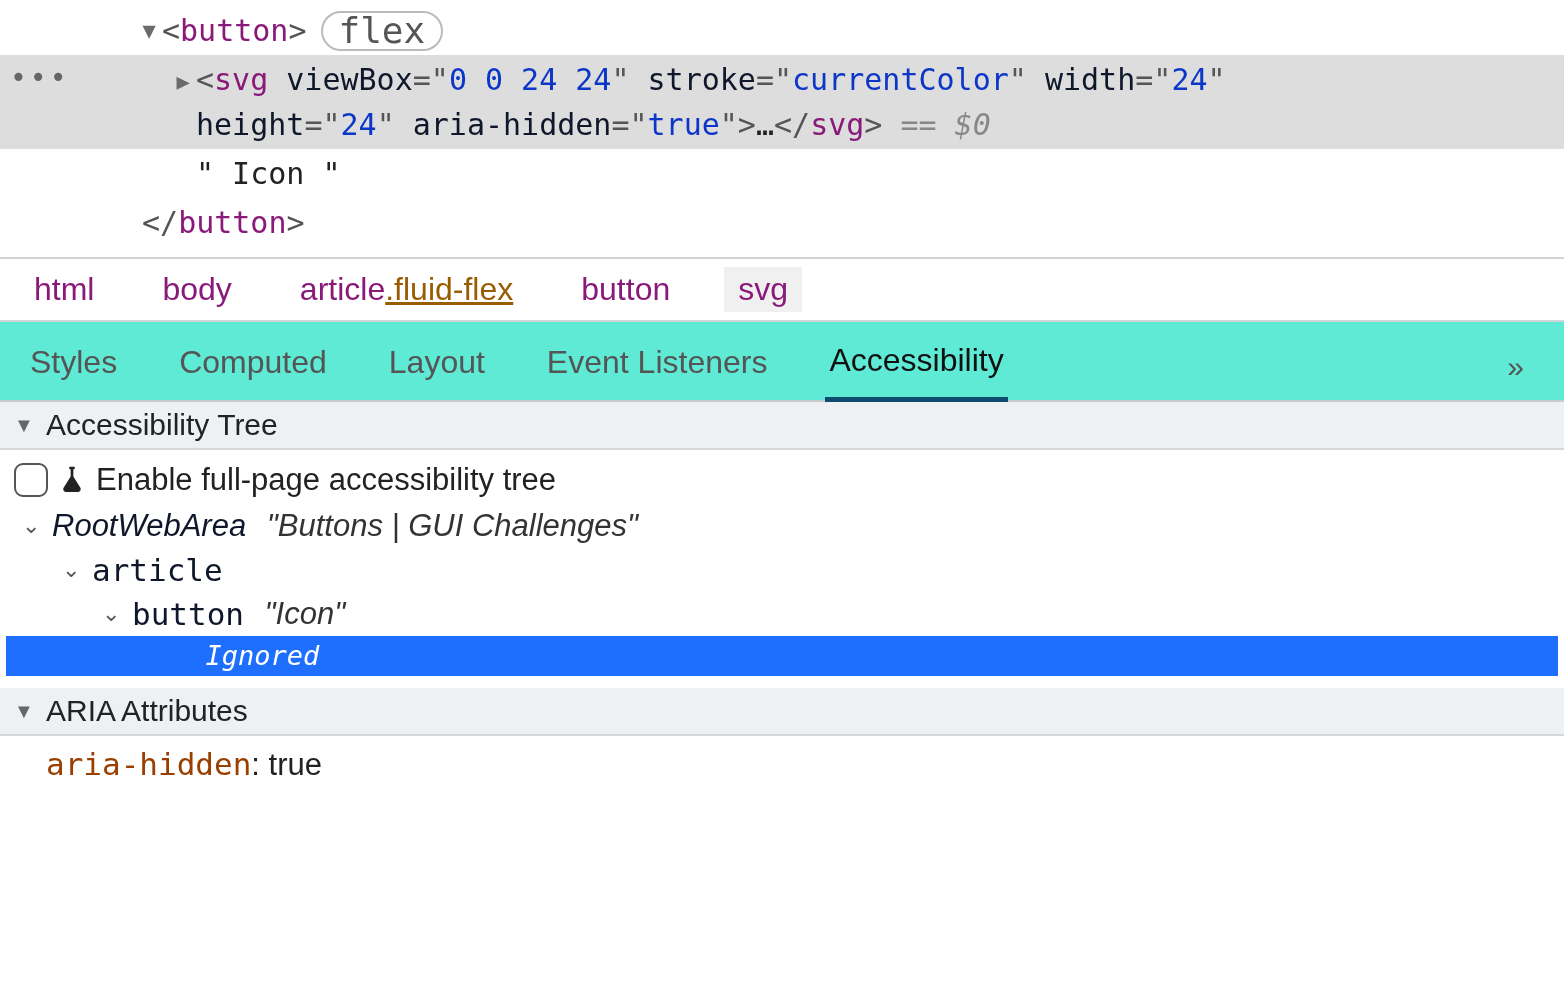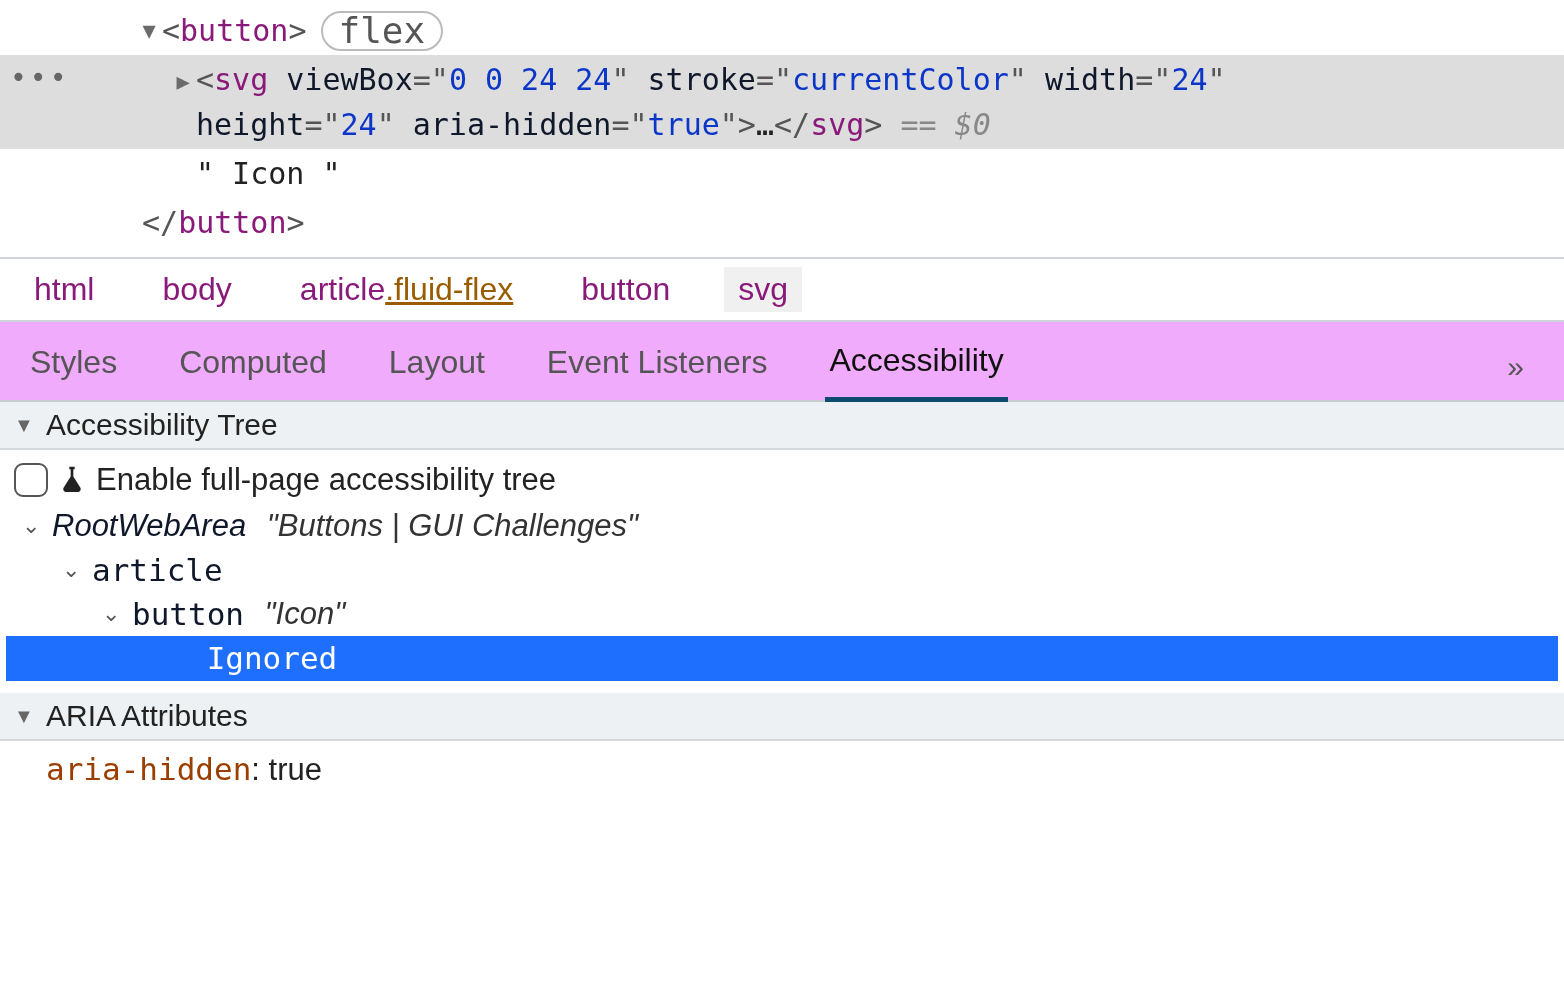--- a/index.html
+++ b/index.html
@@ -77,21 +77,21 @@
   }
   .breadcrumbs .crumb-article { color:#8a1a7a; }
   .crumb-class { color:#9a5c00;text-decoration:underline; }
 
   
   .subtabs {
     display:flex;
     align-items:center;
     gap:54px;
     padding:12px 26px 0 26px;
-    background:#f0abfc;
+    background:#5eead4;
     border-bottom:2px solid #c7ccd1;
     font-size:32px;
     color:#555;
   }
   .subtab { padding:8px 4px 18px 4px; }
   .subtab.active {
     color:#111;
     font-weight:500;
     border-bottom:5px solid #0c4a6e;
     margin-bottom:-2px;
@@ -137,22 +137,23 @@
   }
   .tree-caret {
     font-size:22px; color:#555; width:24px; display:inline-block;
   }
   .role-label { color:#0f172a; }
   .role-italic { font-style:italic; }
   .name-quote { color:#333; }
   .ignored-row {
     background:#1f6fff;
     color:#fff;
+    font-style:italic;
     padding:4px 16px 4px 14px;
-    font-size:31px;
+    font-size:27px;
   }
   .aria-row {
     padding:10px 24px 18px 46px;
     font-size:31px;
   }
   .aria-name  { color:#9a3f00; font-family: ui-monospace, Menlo, monospace; }
   .aria-value { color:#222; }
 
   .svg-wrap {
     

